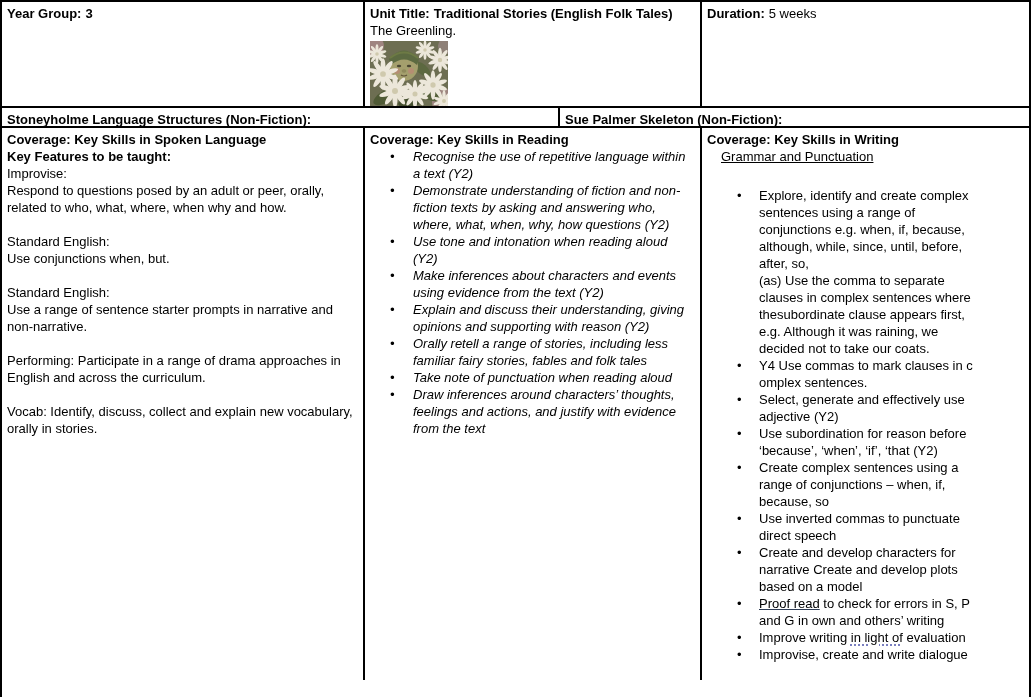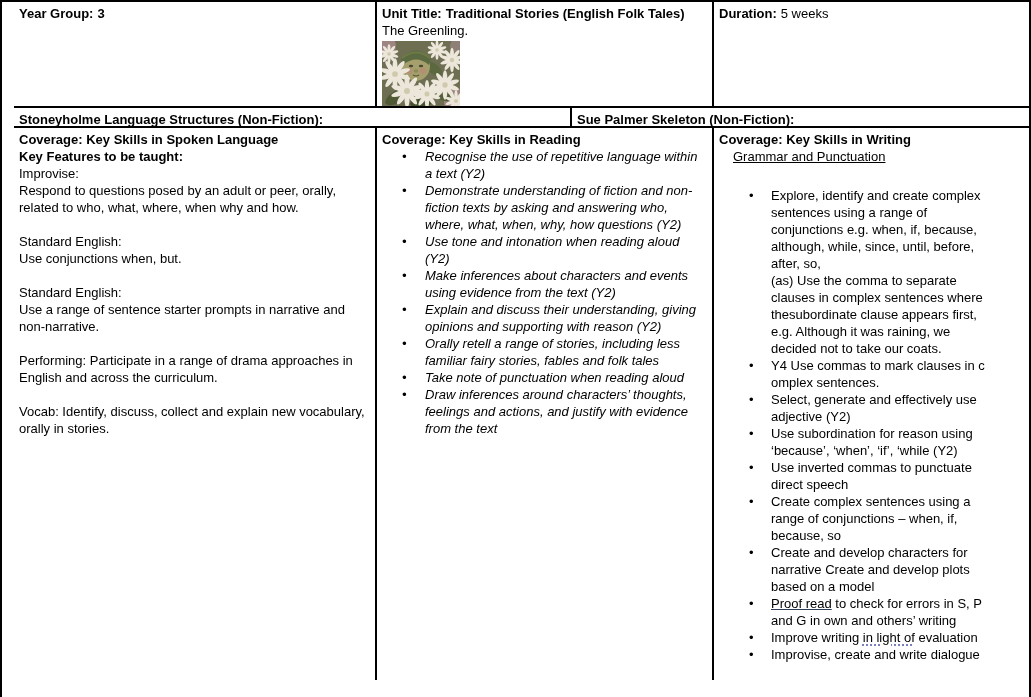--- a/index.html
+++ b/index.html
@@ -11,21 +11,20 @@
     font-size: 13px;
     line-height: 17px;
     color: #000;
   }
   .doc-table {
     box-sizing: border-box;
     width: 1031px; height: 697px;
     border: 2px solid #000;
     border-bottom: none;
     overflow: hidden;
-    padding-left: 12px;
   }
   .row { display: grid; }
   .row-header  { grid-template-columns: 363px 337px 327px; height: 106px; }
   .row-band    { grid-template-columns: 558px 469px; height: 20px; }
   .row-main    { grid-template-columns: 363px 337px 327px; height: 552px; }
   .cell {
     box-sizing: border-box;
     border-right: 2px solid #000;
     padding: 3px 6px 2px 5px;
     overflow: hidden;
@@ -158,23 +157,23 @@
     </div>
 
     <div class="cell">
       <div class="bold">Coverage: Key Skills in Writing</div>
       <div class="subtitle-underline">Grammar and Punctuation</div>
       <ul class="bullets writing-bullets">
           <li><span>Explore, identify and create complex sentences using a range of conjunctions e.g. when, if, because, although, while, since, until, before, after, so,
 (as) Use the comma to separate clauses in complex sentences where thesubordinate clause appears first, e.g. Although it was raining, we decided not to take our coats.</span></li>
           <li><span>Y4 Use commas to mark clauses in c omplex sentences.</span></li>
           <li><span>Select, generate and effectively use adjective (Y2)</span></li>
-          <li><span>Use subordination for reason using ‘because’, ‘when’, ‘if’, ‘while (Y2)</span></li>
+          <li><span>Use subordination for reason before ‘because’, ‘when’, ‘if’, ‘that (Y2)</span></li>
+          <li><span>Create complex sentences using a range of conjunctions – when, if, because, so</span></li>
           <li><span>Use inverted commas to punctuate direct speech</span></li>
-          <li><span>Create complex sentences using a range of conjunctions – when, if, because, so</span></li>
           <li><span>Create and develop characters for narrative Create and develop plots based on a model</span></li>
           <li><span class="u-solid">Proof read</span><span> to check for errors in S, P and G in own and others’ writing</span></li>
           <li><span>Improve writing </span><span class="u-grammar">in light of</span><span> evaluation</span></li>
           <li><span>Improvise, create and write dialogue</span></li>
         </ul>
     </div>
 
   </div>
 </div>
 

